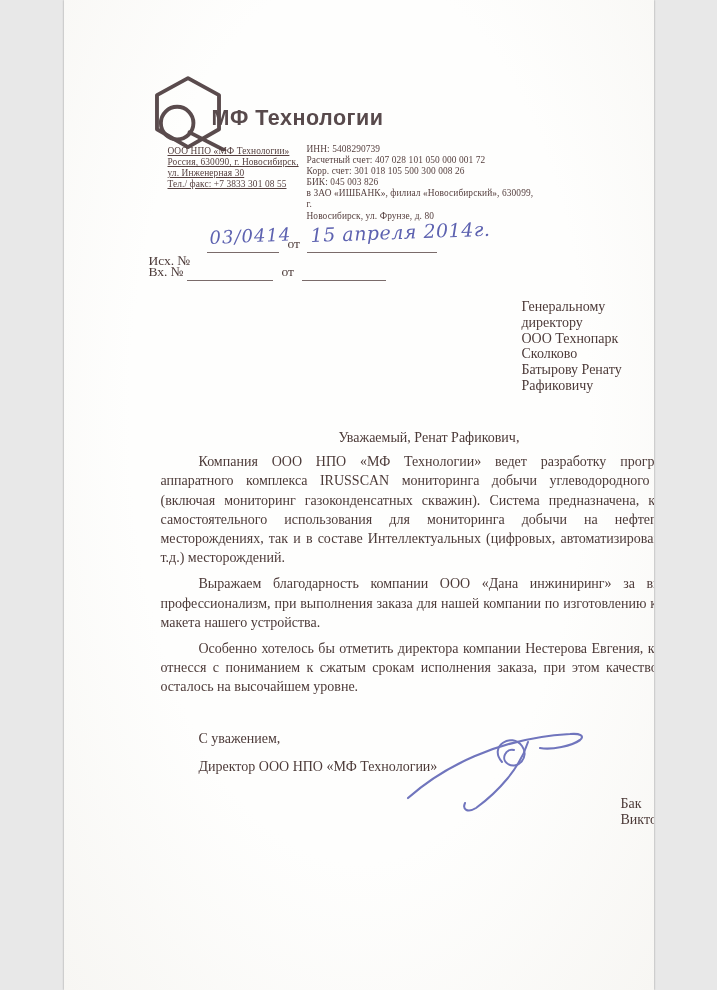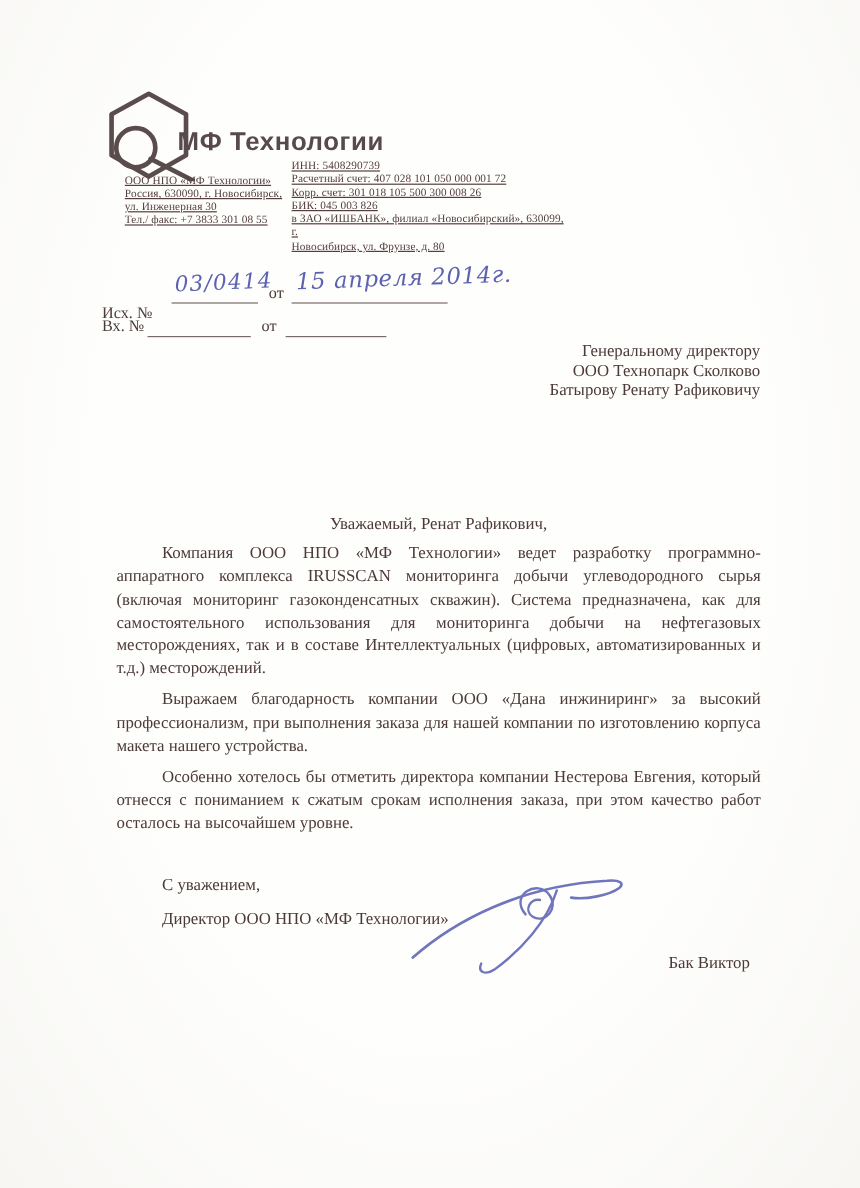--- a/index.html
+++ b/index.html
@@ -1,18 +1,18 @@
 <!DOCTYPE html>
 <html><head>
 <meta charset="utf-8">
 <style>
   html,body { margin:0; padding:0; background:#e8e8e8; }
   .page {
     position: relative;
-    width: 717px;
+    width: 590px;
     height: 990px;
     margin: 0 auto;
     background: radial-gradient(ellipse at 50% 42%, #fefefd 55%, #f7f6f3 100%);
     font-family: "Liberation Serif", serif;
     color: #4c3a38;
     overflow: hidden;
     box-shadow: 0 0 2px rgba(0,0,0,.35);
   }
   .abs { position: absolute; }
 
@@ -20,37 +20,37 @@
   .brand {
     left: 148px; top: 106px;
     font-family: "Liberation Sans", sans-serif;
     font-weight: bold;
     font-size: 21.5px;
     letter-spacing: .5px;
     color: #584a4c;
   }
   .addr { font-size: 9.4px; line-height: 11.1px; color: #553f3e; letter-spacing: .1px; }
   .addr-left  { left: 104px; top: 146px; width: 140px; text-decoration: underline; }
-  .addr-right { left: 243px; top: 134px; width: 230px; text-decoration: underline; }
+  .addr-right { left: 243px; top: 144px; width: 230px; }
 
   
   .ref-label { font-size: 13.5px; color: #4c3a38; }
   .uline { height: 1px; background: rgba(77,58,56,.75); }
   .hand {
     font-family: "DejaVu Serif", serif;
     font-style: italic;
     color: #5d62b0;
     white-space: nowrap;
     transform-origin: left bottom;
   }
   .hand.hw-num  { left:146px; top:227px; font-size: 18px; transform: rotate(-2.5deg); letter-spacing: 1px; }
   .hand.hw-date { left:247px; top:224px; font-size: 19px; transform: rotate(-2deg); letter-spacing: .5px; }
 
   
-  .recipient { left: 458px; top: 286px; font-size: 14px; line-height: 15.8px; text-align: right; }
+  .recipient { left: 458px; top: 299px; font-size: 14px; line-height: 15.8px; }
 
   
   .salutation { left: 275px; top: 430px; font-size: 14px; }
   .body-text { left: 97px; top: 452px; width: 537px; font-size: 14px; line-height: 19.3px; text-align: justify; }
   .body-text p { margin: 0 0 6.5px 0; text-indent: 38px; }
 
   
   .regards  { left: 135px; top: 731px; font-size: 14px; }
   .position { left: 135px; top: 759px; font-size: 14px; }
   .signer   { left: 557px; top: 759px; font-size: 14px; margin-top: 37px; }

